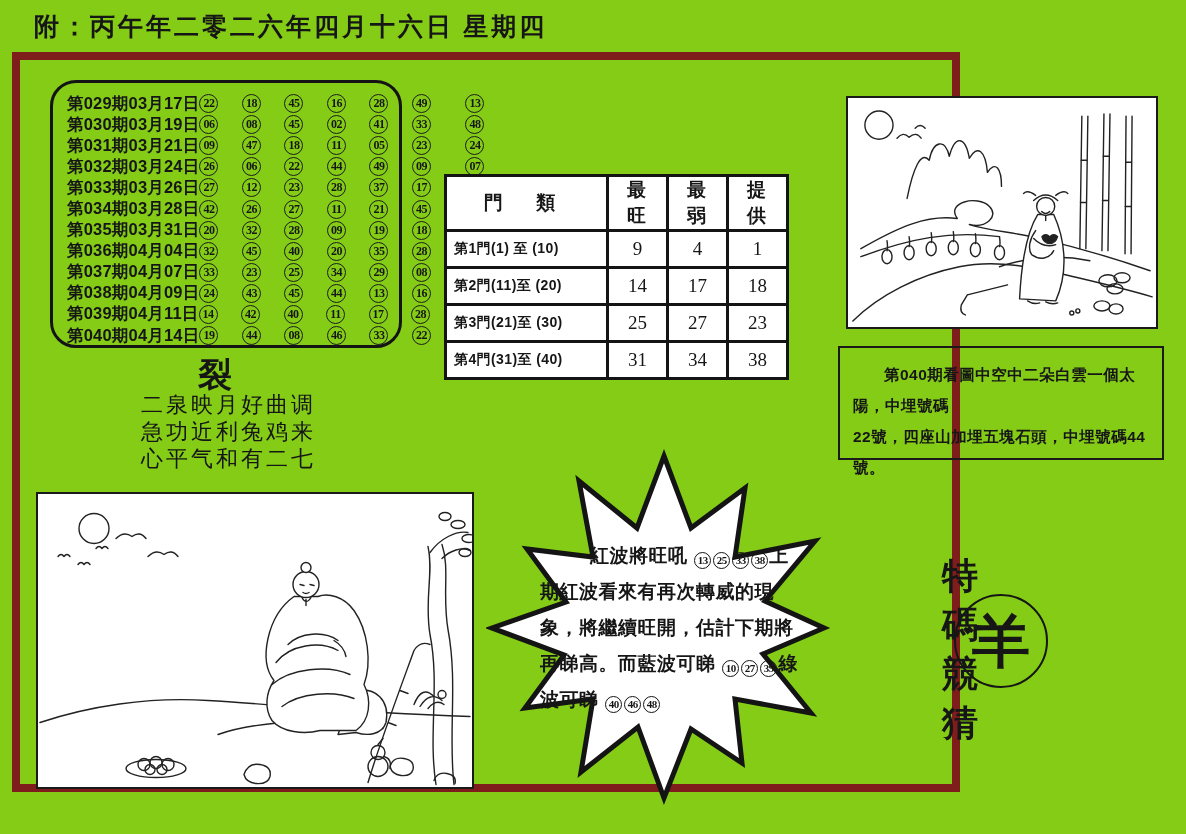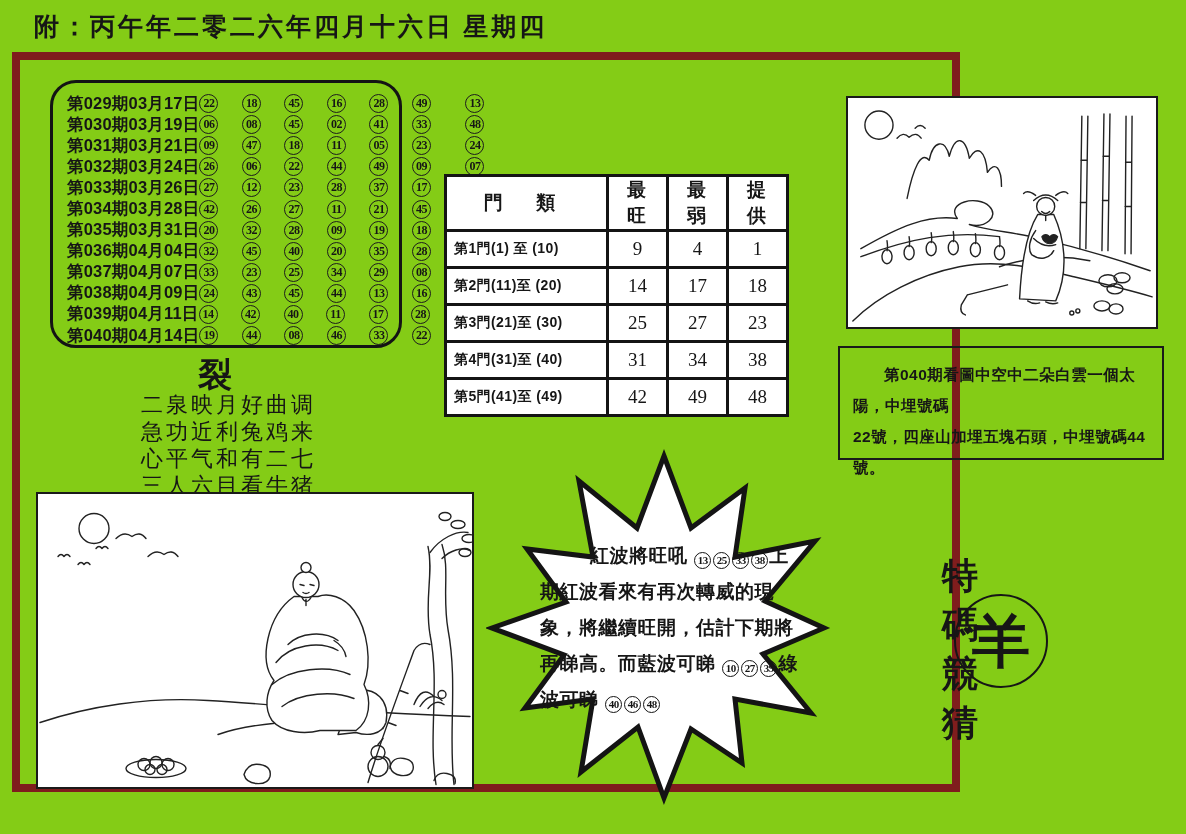--- a/index.html
+++ b/index.html
@@ -270,26 +270,20 @@
             <td class="cat-val">25</td>
             <td class="cat-val">27</td>
             <td class="cat-val">23</td>
           </tr>
           <tr>
             <td class="cat-label">第4門(31)至 (40)</td>
             <td class="cat-val">31</td>
             <td class="cat-val">34</td>
             <td class="cat-val">38</td>
           </tr>
-          <tr>
-            <td class="cat-label">第5門(41)至 (49)</td>
-            <td class="cat-val">42</td>
-            <td class="cat-val">49</td>
-            <td class="cat-val">48</td>
-          </tr>
         </tbody>
     </table>
 
     <div class="illus illus-top-right">
       <svg viewBox="0 0 305 228">
         <circle class="ink-line" cx="30" cy="27" r="14"></circle>
         <path class="ink-line" d="M48,40 q6,-7 12,-1 q7,-6 12,1 M66,30 q5,-5 10,0"></path>
         <path class="ink-line" d="M58,100 C64,70 72,52 80,62 C84,42 96,40 100,58 C106,36 116,38 120,60 C128,46 136,52 138,74 C146,62 152,70 152,88"></path>
         <path class="ink-line" d="M12,150 C50,128 78,116 108,120 C96,104 128,96 140,108 C150,118 136,130 120,126 C140,132 166,134 190,140 C220,147 260,158 300,172 M12,158 C60,140 100,132 150,138"></path>
         <g class="ink-line">
@@ -339,21 +333,20 @@
           <div class="hint-line indent">第040期看圖中空中二朵白雲一個太陽，中埋號碼</div>
           <div class="hint-line">22號，四座山加埋五塊石頭，中埋號碼44號。</div>
         </div>
     </div>
 
     <div class="poem-title">裂</div>
     <div class="poem-lines">
         <div class="poem-line">二泉映月好曲调</div>
         <div class="poem-line">急功近利兔鸡来</div>
         <div class="poem-line">心平气和有二七</div>
-        <div class="poem-line">三人六目看牛猪</div>
       </div>
 
     <div class="illus illus-bottom-left">
       <svg viewBox="0 0 434 292">
         <circle class="ink-line" cx="56" cy="34" r="15"></circle>
         <path class="ink-line" d="M78,44 q8,-8 16,-2 q8,-6 14,2 M110,62 q8,-8 16,-2 q8,-6 14,2"></path>
         <path class="ink-line" d="M20,62 q3,-4 6,0 q3,-4 6,0 M40,70 q3,-4 6,0 q3,-4 6,0 M58,54 q3,-4 6,0 q3,-4 6,0"></path>
         <path class="ink-line" d="M2,228 C50,212 110,202 170,206 C240,210 310,218 432,222 M180,240 C220,226 300,222 345,234"></path>
         <g>
           <path class="ink-fill" d="M316,196 C338,192 352,206 348,228 C344,240 330,242 318,238 L300,240 Z"></path>

